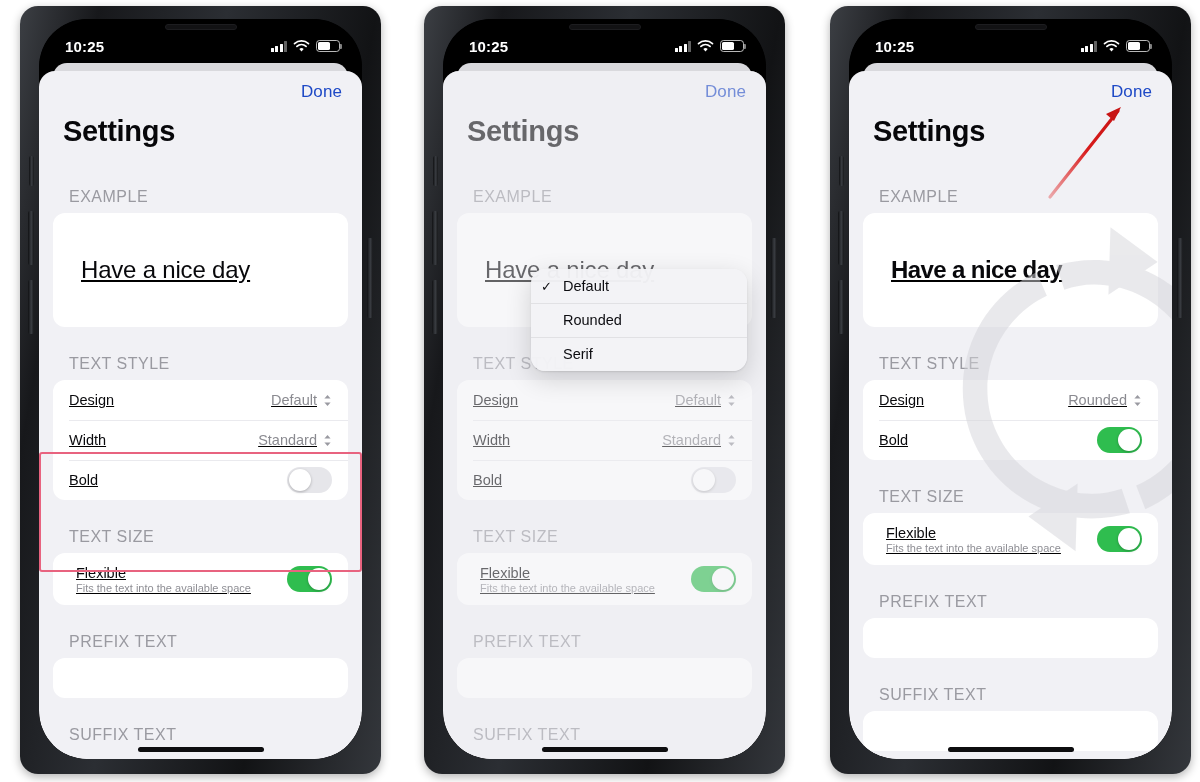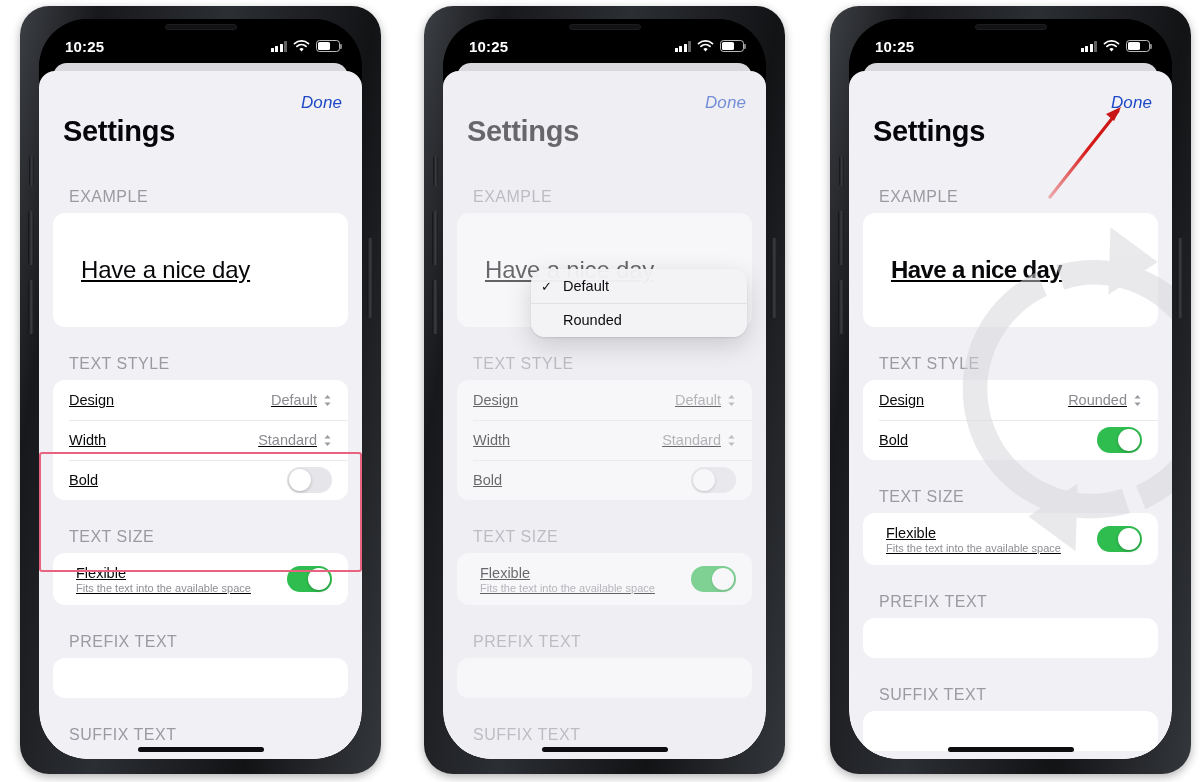--- a/index.html
+++ b/index.html
@@ -17,21 +17,21 @@
     width: 385px; height: 782px;
     top: 0;
   }
   .phone.p1 { left: 8px; }
   .phone.p2 { left: 412px; }
   .phone.p3 { left: 818px; }
 
   .frame-outer {
     position: absolute;
     left: 12px; top: 6px; right: 12px; bottom: 8px;
-    border-radius: 29px;
+    border-radius: 18px;
     background: linear-gradient(100deg,#3c3f44 0%,#17181b 16%,#2b2e33 42%,#121315 72%,#34373c 100%);
     box-shadow: 0 3px 10px rgba(0,0,0,.30);
   }
   .frame-inner {
     position: absolute;
     left: 19px; top: 13px; right: 19px; bottom: 15px;
     border-radius: 48px;
     background: #000;
     overflow: hidden;
   }
@@ -98,21 +98,21 @@
     position: absolute; top: 44px; left: 14px; right: 14px; bottom: 0;
     background: #d9d9dd; border-radius: 14px 14px 0 0;
   }
   .sheet {
     position: absolute; top: 52px; left: 0; right: 0; bottom: 0;
     background: #f1f1f5; border-radius: 16px 16px 0 0;
     overflow: hidden; z-index: 10;
   }
   .sheet-scroll { position:absolute; inset:0; padding: 0 14px; }
 
-  .nav { height: 42px; display:flex; align-items:flex-end; justify-content:flex-end; padding-right: 6px; font-style: italic; }
+  .nav { height: 42px; display:flex; align-items:center; justify-content:flex-end; padding-right: 6px; }
   .done { font-size: 17px; color: #1e49c6; letter-spacing: .1px; cursor: pointer; }
 
   .big-title { font-size: 29px; font-weight: bold; color: #07070a; padding: 2px 0 0 10px; letter-spacing: -.3px; }
 
   .sec-label {
     font-size: 16px; color: #9a9aa1; letter-spacing: .5px;
     padding: 0 0 7px 16px;
   }
   .sec-gap-lg { height: 40px; }
   .sec-gap-md { height: 28px; }
@@ -417,20 +417,24 @@
             <div class="dim"></div>
 
             <div class="popup">
               <div class="popup-item">
                 <span class="popup-check">✓</span>
                 <span>Default</span>
               </div>
               <div class="popup-item">
                 <span class="popup-check"></span>
                 <span>Rounded</span>
+              </div>
+              <div class="popup-item">
+                <span class="popup-check"></span>
+                <span>Serif</span>
               </div>
             </div>
           </div>
 
           <div class="home-ind"></div>
         </div>
       </div>
     </div>
   </div>
 

